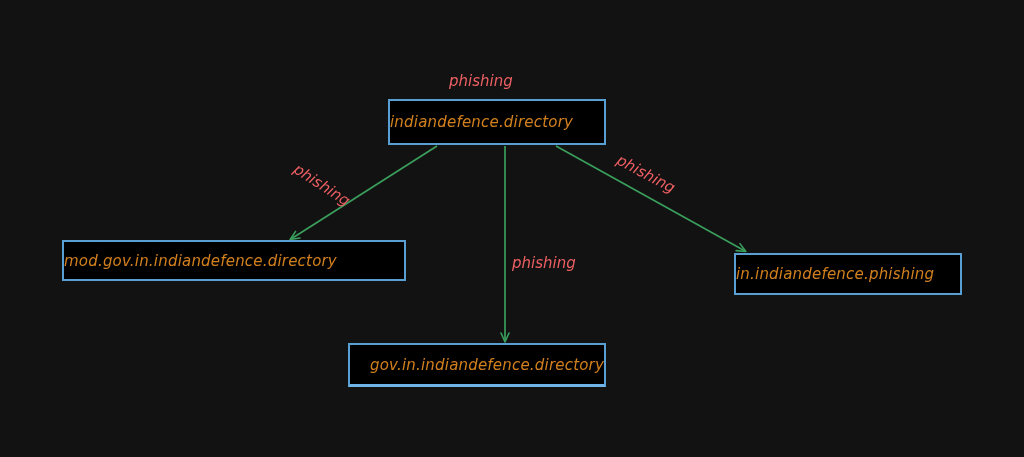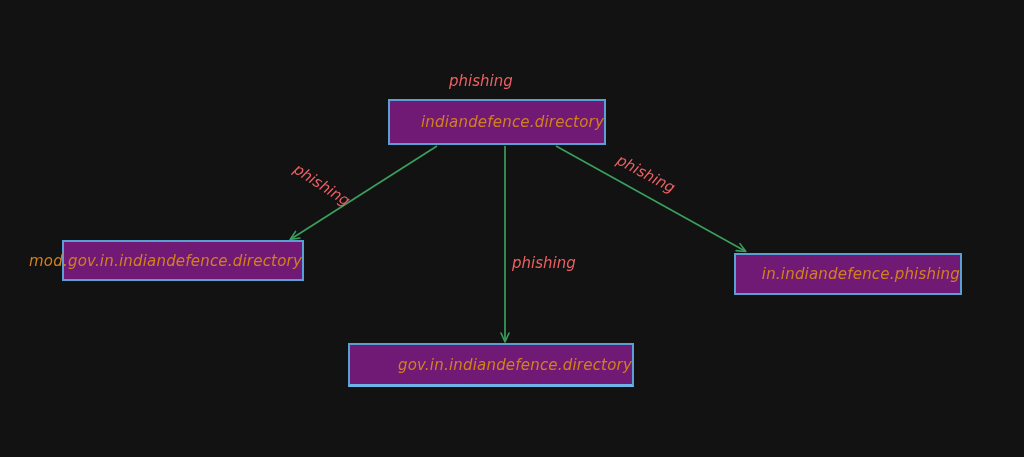--- a/index.html
+++ b/index.html
@@ -25,40 +25,40 @@
     left: 0;
     top: 0;
     width: 1024px;
     height: 457px;
   }
 
   
   .node {
     position: absolute;
     box-sizing: border-box;
-    background: #701a75;
+    background: #000000;
     border: 2px solid #5a9fd4;
     display: flex;
     align-items: center;
-    justify-content: flex-end;
+    justify-content: flex-start;
     z-index: 3;
   }
   .node-label {
     color: #d2801e;
     font-family: "DejaVu Sans", sans-serif;
     font-size: 15px;
     font-style: italic;
     letter-spacing: 0.2px;
     white-space: nowrap;
   }
 
   #node-root     { left: 388px; top:  99px; width: 218px; height: 46px; }
-  #node-mod      { left:  62px; top: 240px; width: 242px; height: 41px; }
-  #node-gov      { left: 348px; top: 343px; width: 286px; height: 44px;
-                   border-bottom-width: 3px; border-bottom-color: #6fb4e6; }
+  #node-mod      { left:  62px; top: 240px; width: 344px; height: 41px; }
+  #node-gov      { left: 348px; top: 343px; width: 258px; height: 44px;
+                   border-bottom-width: 3px; border-bottom-color: #6fb4e6; padding-left: 20px; }
   #node-in       { left: 734px; top: 253px; width: 228px; height: 42px; }
 
   
   .edge-label {
     position: absolute;
     color: #ec5f63;
     font-family: "DejaVu Sans", sans-serif;
     font-size: 15px;
     font-style: italic;
     white-space: nowrap;

